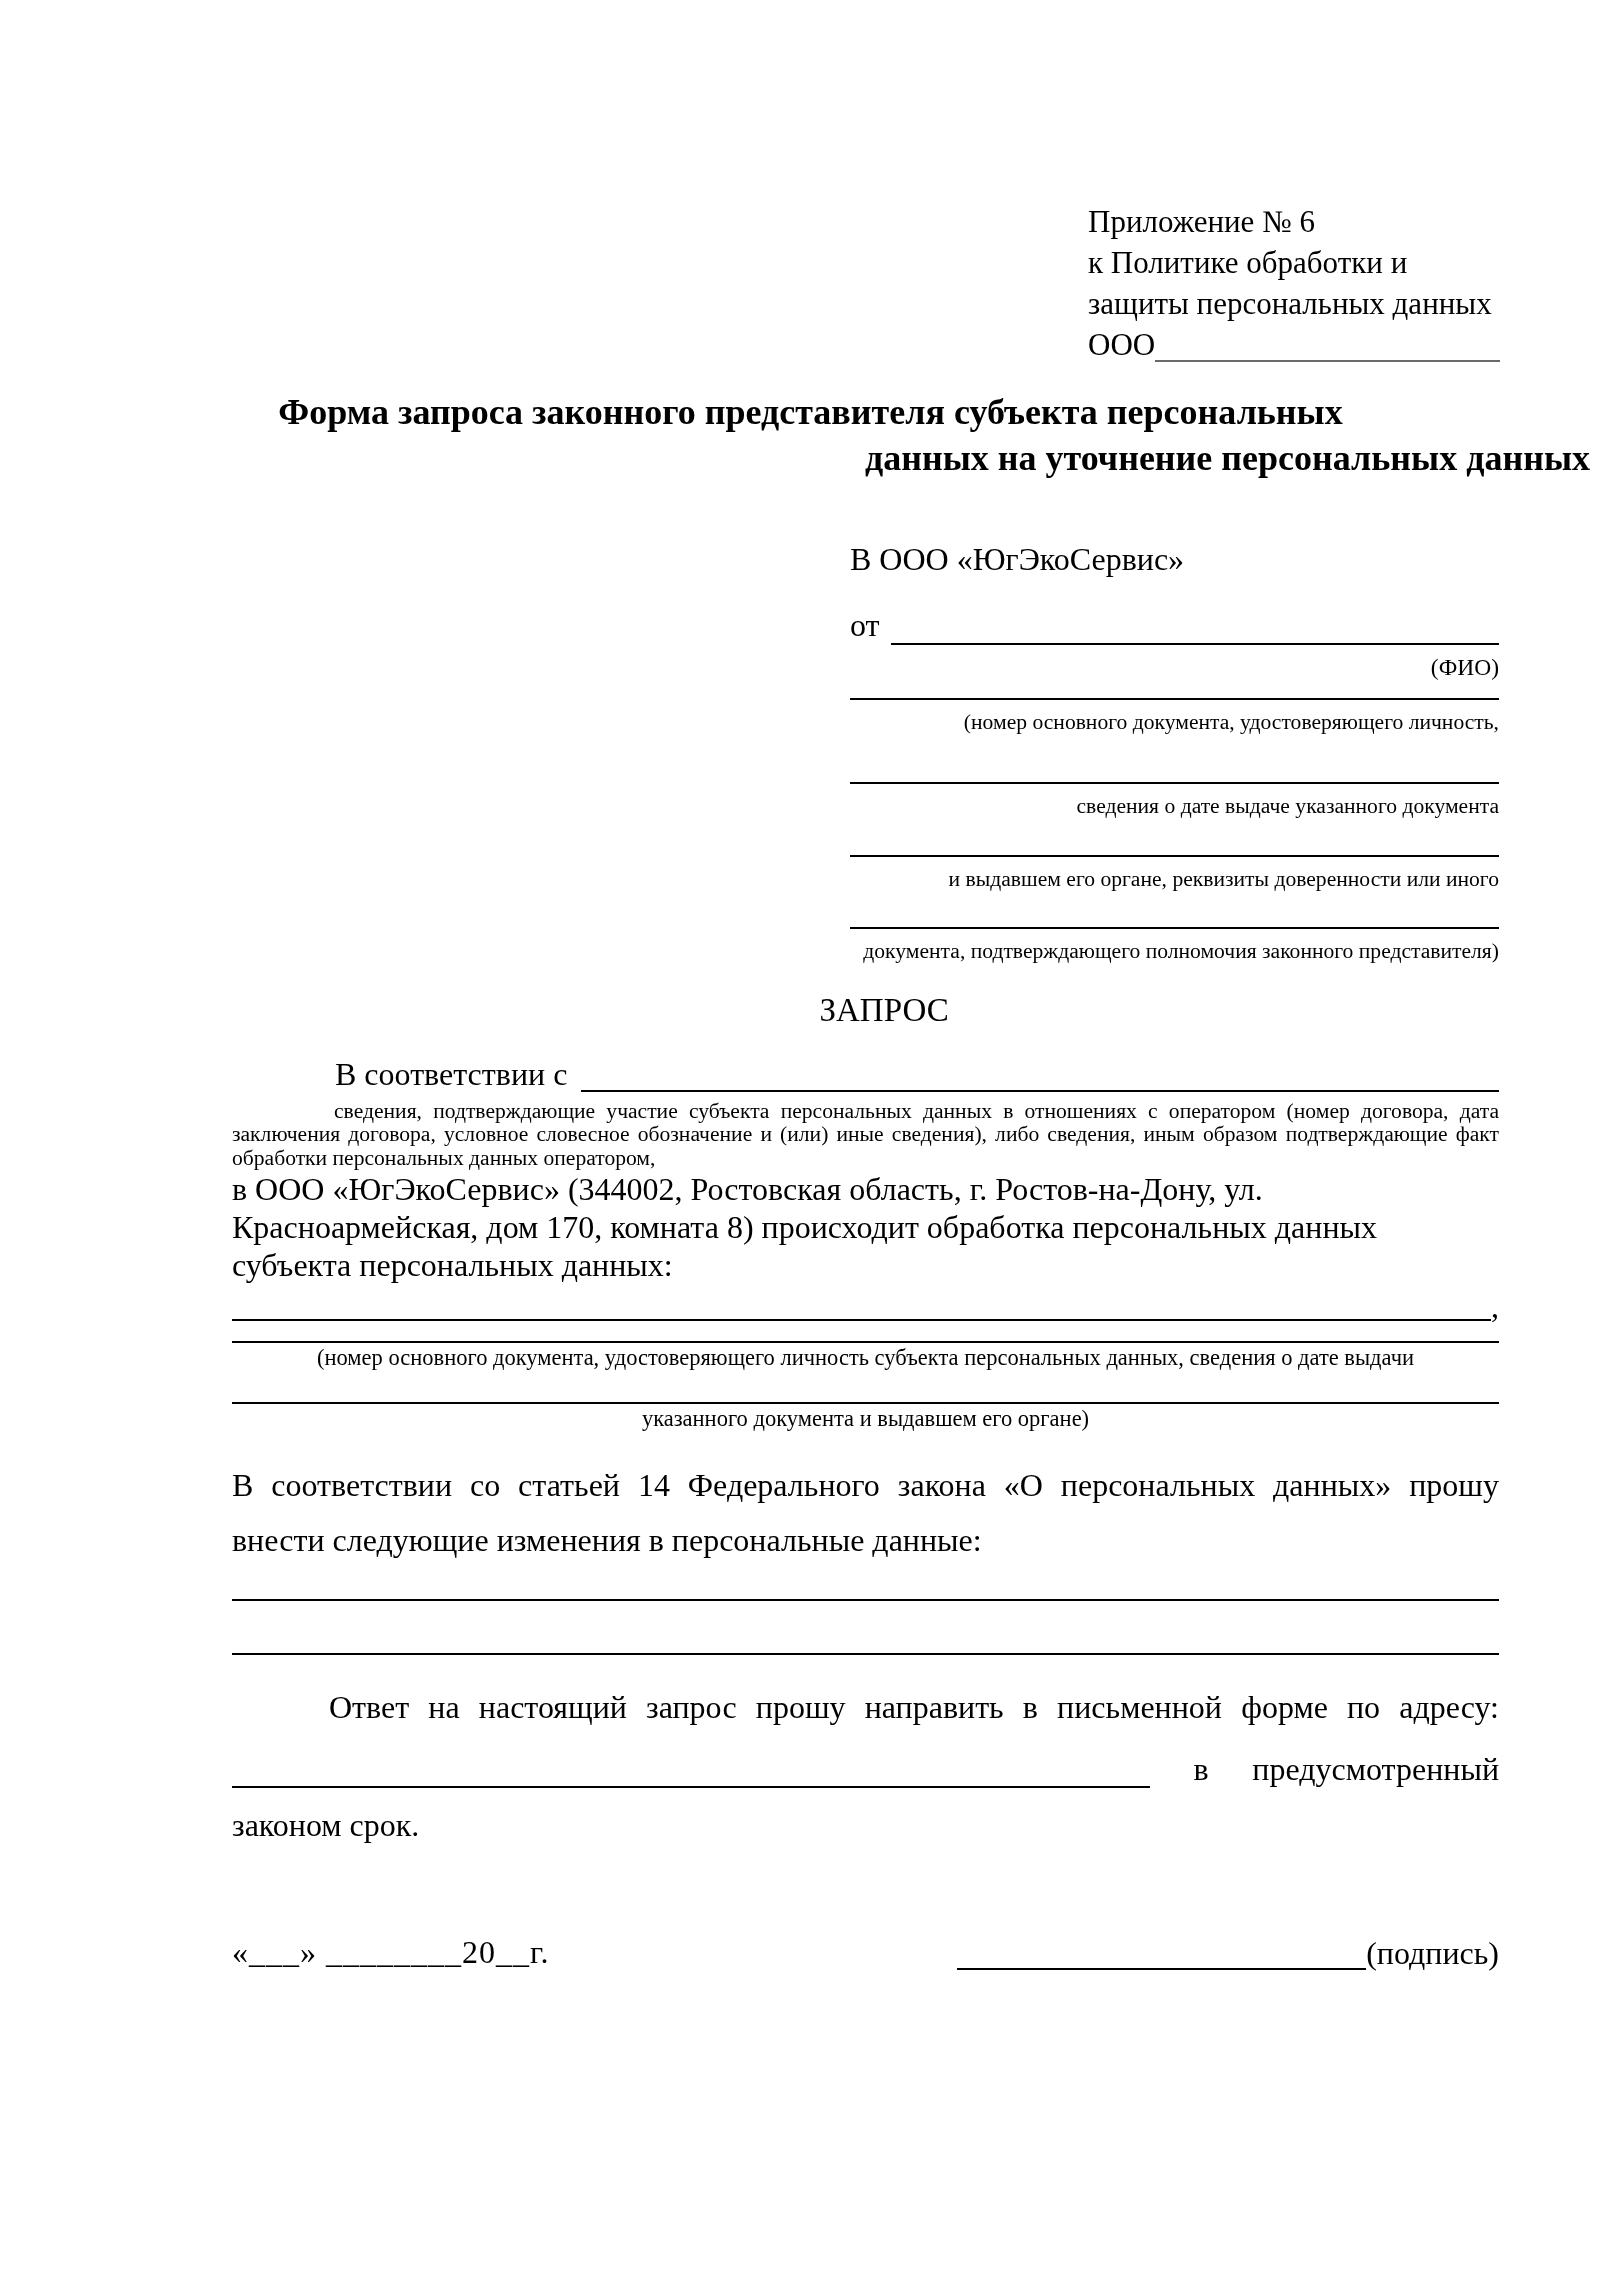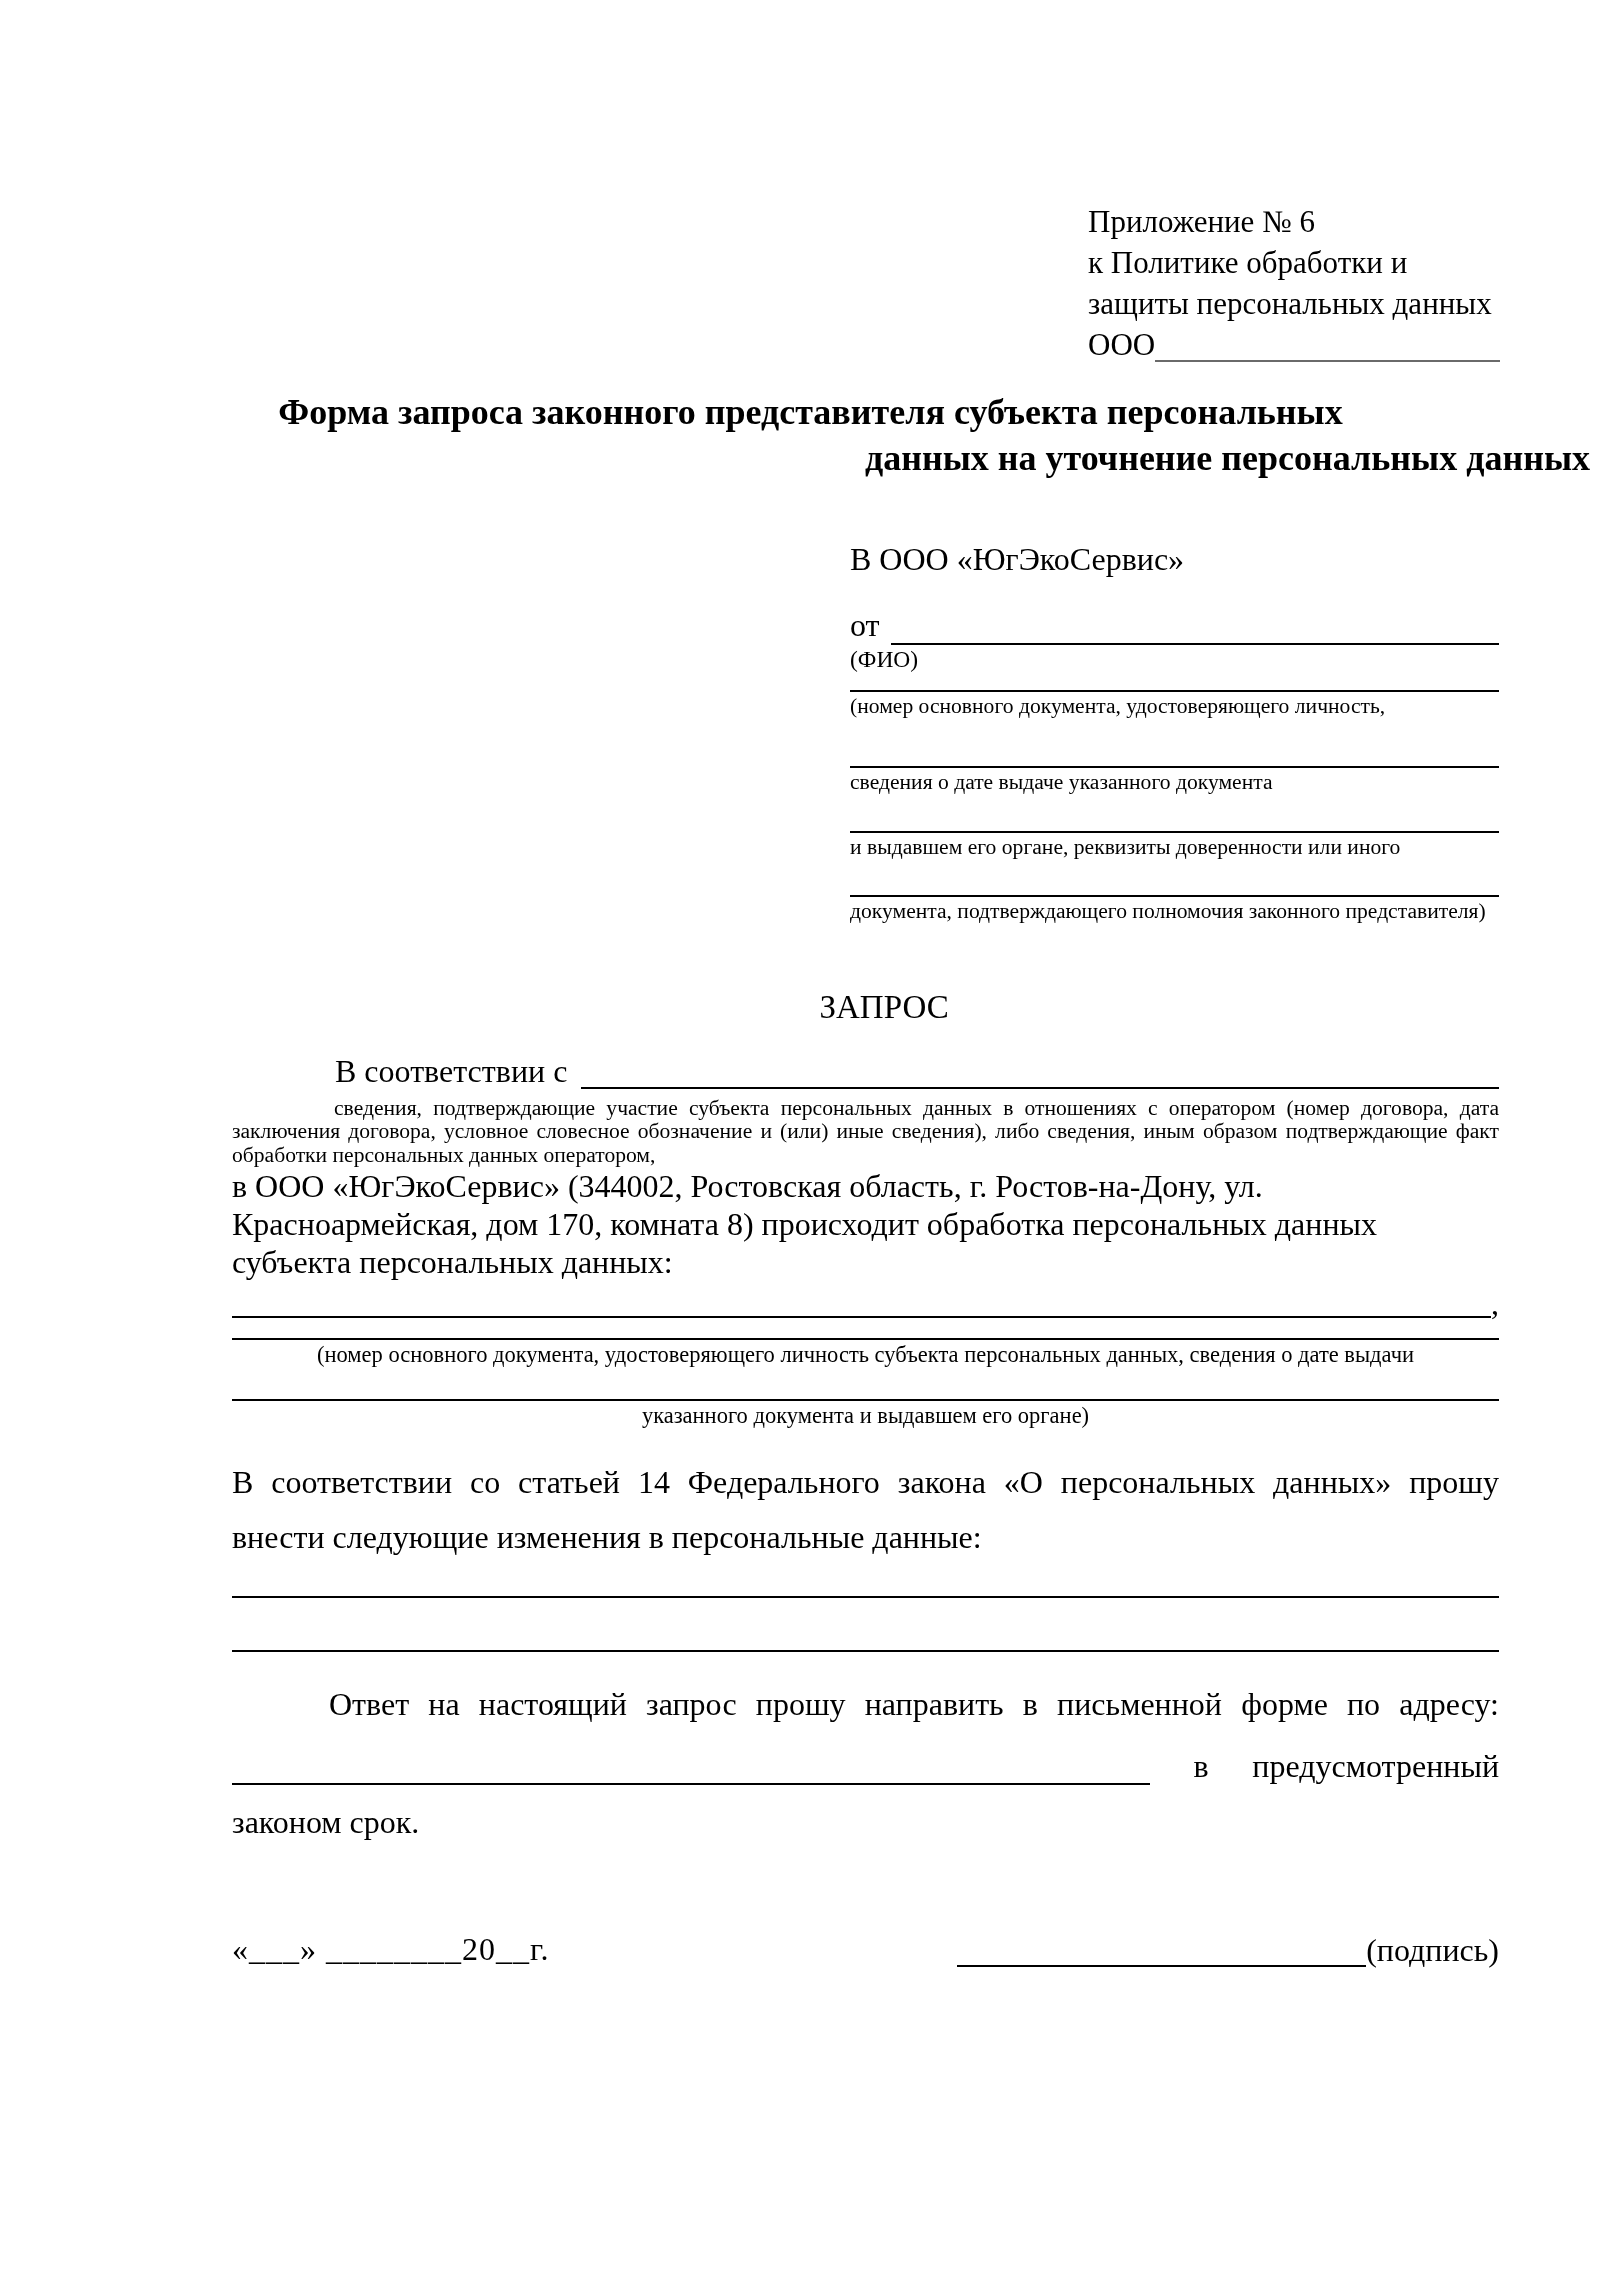--- a/index.html
+++ b/index.html
@@ -53,34 +53,34 @@
     display: flex;
     margin-top: 29px;
     height: 37px;
   }
   .from-row .from-label { line-height: 35px; padding-right: 11.8px; }
   .fill {
     flex: 1 1 auto;
     border-bottom: 2.9px solid #000;
   }
   .cap {
-    text-align: left;
+    text-align: right;
     font-size: 21.6px;
     line-height: 25.5px;
-    margin-top: 2px;
+    margin-top: 10px;
   }
   .cap-fio { font-size: 23.5px; }
   .field-line { border-bottom: 2.9px solid #000; }
   .fl-1 { height: 17.6px; }
   .fl-2 { height: 47px; }
   .fl-3 { height: 35px; }
   .fl-4 { height: 35px; }
   
   .zapros {
-    margin-top: 63px;
+    margin-top: 26px;
     text-align: center;
     font-size: 33px;
     line-height: 39px;
     transform: translateX(18.6px);
   }
   .intro-row {
     display: flex;
     align-items: flex-end;
     margin-top: 23.5px;
     height: 39px;

